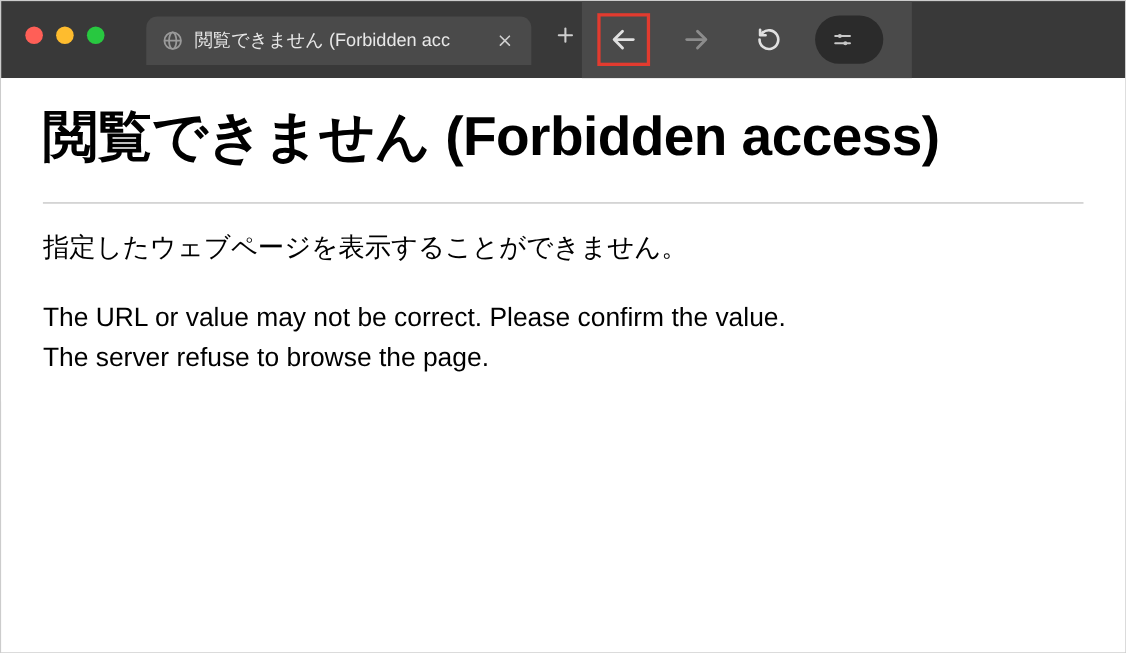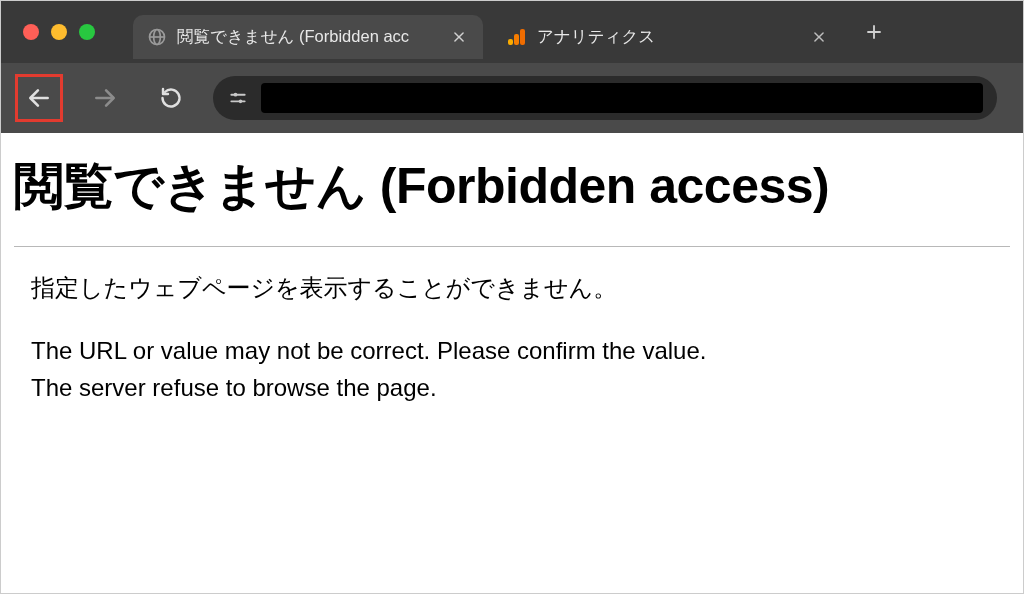--- a/index.html
+++ b/index.html
@@ -14,21 +14,21 @@
       font-family: -apple-system, BlinkMacSystemFont, "Hiragino Sans", "Hiragino Kaku Gothic ProN", Meiryo, sans-serif;
       background: #ffffff;
       overflow: hidden;
       border: 1px solid #ccc;
     }
 
     
     .chrome {
       background: #393939;
       display: flex;
-      flex-direction: column;
+      flex-direction: row;
     }
 
     .tabstrip {
       height: 62px;
       display: flex;
       align-items: center;
       padding-left: 22px;
       gap: 10px;
     }
 
@@ -159,42 +159,41 @@
       display:flex;
       align-items:center;
       justify-content:center;
       width:22px;
       height:22px;
     }
 
     
     .page {
       background:#ffffff;
-      padding: 20px 13px;
+      padding: 20px 38px;
     }
 
     h1.page-title {
       font-size: 50px;
       font-weight: 800;
       letter-spacing: -0.5px;
       color:#000;
     }
 
     hr.sep {
       margin-top: 26px;
       border:none;
       border-top:1px solid #b8b8b8;
     }
 
     .body-text {
       margin-top: 22px;
       font-size: 24px;
       line-height: 1.55;
       color:#000;
-      margin-left:17px;
     }
     .body-text .gap {
       height: 26px;
     }
 
     
     svg { display:block; }
 
     .ga-icon {
       position:relative;
@@ -234,36 +233,20 @@
       </span>
       <span class="title">閲覧できません (Forbidden acc</span>
       <span class="close">
         <svg width="14" height="14" viewBox="0 0 24 24" fill="none" stroke="#d0d0d0" stroke-width="2.5" stroke-linecap="round">
           <line x1="5" y1="5" x2="19" y2="19"></line>
           <line x1="19" y1="5" x2="5" y2="19"></line>
         </svg>
       </span>
     </div>
 
-    <div class="tab inactive">
-      <span class="favicon">
-        <span class="ga-icon">
-          <span class="ga-bar ga1"></span>
-          <span class="ga-bar ga2"></span>
-          <span class="ga-bar ga3"></span>
-        </span>
-      </span>
-      <span class="title">アナリティクス</span>
-      <span class="close">
-        <svg width="14" height="14" viewBox="0 0 24 24" fill="none" stroke="#bdbdbd" stroke-width="2.5" stroke-linecap="round">
-          <line x1="5" y1="5" x2="19" y2="19"></line>
-          <line x1="19" y1="5" x2="5" y2="19"></line>
-        </svg>
-      </span>
-    </div>
 
     <div class="newtab">
       <svg width="18" height="18" viewBox="0 0 24 24" fill="none" stroke="#cfcfcf" stroke-width="2.5" stroke-linecap="round">
         <line x1="12" y1="4" x2="12" y2="20"></line>
         <line x1="4" y1="12" x2="20" y2="12"></line>
       </svg>
     </div>
 
   </div>
 

